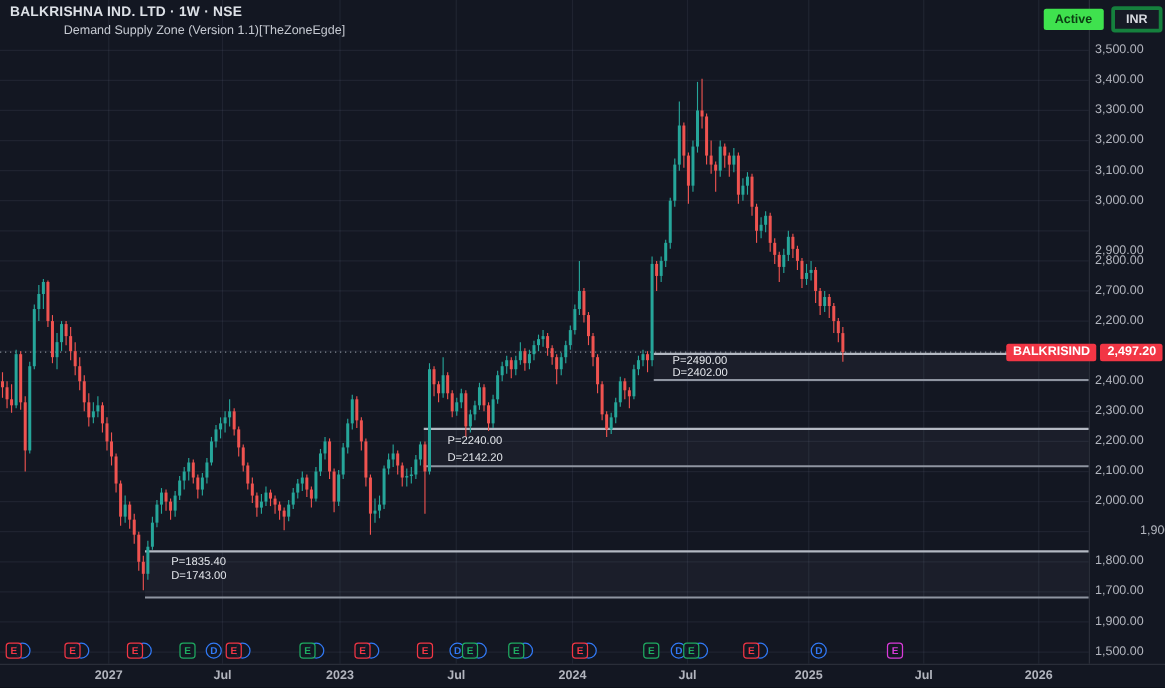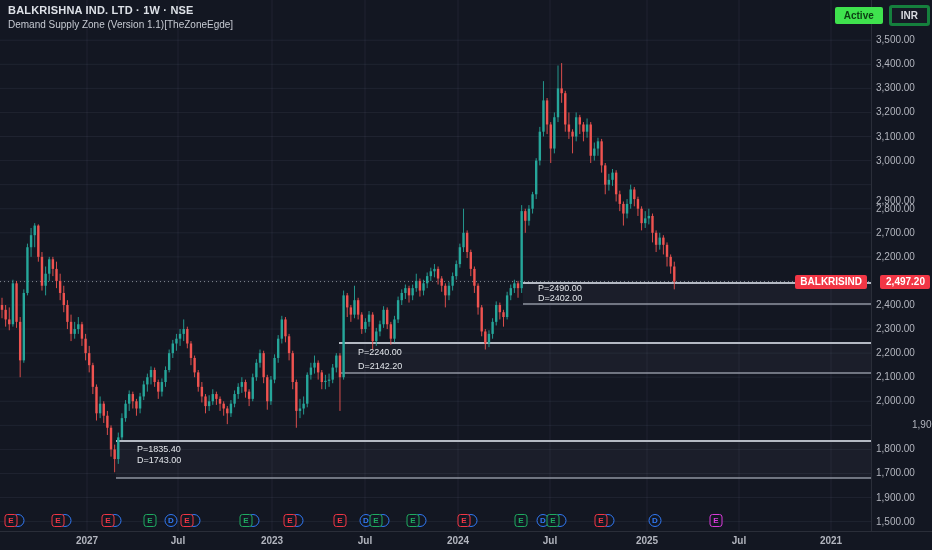--- a/index.html
+++ b/index.html
@@ -5,21 +5,21 @@
   html,body{margin:0;padding:0;background:#0b0e16;}
   .root{
     position:relative;width:932px;height:550px;overflow:hidden;
     background:#131722;
     font-family:"Liberation Sans","DejaVu Sans",sans-serif;
     -webkit-font-smoothing:antialiased;
   }
   svg.chart{position:absolute;left:0;top:0;}
   .legend{position:absolute;left:8px;top:4px;z-index:6;}
   .legend .title{font-size:11px;font-weight:700;color:#dde1e7;letter-spacing:.2px;cursor:pointer;}
-  .legend .indicator{font-size:10px;color:#c6cad2;margin-top:3px;cursor:pointer;}
+  .legend .indicator{font-size:10px;color:#c6cad2;margin-top:3px;cursor:pointer;margin-left:43px;}
   .topright{position:absolute;top:5px;right:2px;z-index:6;display:flex;align-items:center;gap:6px;}
   .active-badge{
     background:#3fe24e;color:#0b3d12;font-size:10px;font-weight:700;
     padding:3px 9px;border-radius:2px;cursor:pointer;
   }
   .inr-badge{
     background:#161a25;border:3px solid #15803d;color:#d8dae0;
     font-size:10px;font-weight:700;padding:2px 9px;border-radius:3px;cursor:pointer;
   }
   #price-axis{position:absolute;top:0;right:0;width:61px;height:531px;z-index:4;cursor:ns-resize;}
@@ -32,21 +32,21 @@
   #event-badges .ev{
     position:absolute;top:514px;width:13px;height:13px;box-sizing:border-box;
     display:flex;align-items:center;justify-content:center;
     transform:translateX(-50%);
     background:rgba(19,23,34,.9);
     font-size:8px;font-weight:700;z-index:5;cursor:pointer;
   }
   #event-badges .ev.square{border-radius:3px;}
   #event-badges .ev.circle{border-radius:50%;}
   #event-badges .ev.sliver{z-index:4;}
-  .price-badges{position:absolute;top:275px;right:0;z-index:6;display:flex;gap:12px;}
+  .price-badges{position:absolute;top:275px;right:0;z-index:6;display:flex;gap:2px;}
   .price-badges .pb{
     background:#f23645;color:#ffffff;font-size:10px;font-weight:700;
     padding:1px 5px;border-radius:2px;line-height:12px;white-space:nowrap;
   }
   .price-badges .pb.sym{margin-right:1px;}
   .price-badges .pb.val{width:40px;text-align:right;margin-right:2px;}
 </style>
 </head>
 <body>
 
@@ -506,21 +506,21 @@
     </div>
   <div id="time-axis">
       <div class="ta-label" style="left: 87px;">2027</div>
       <div class="ta-label" style="left: 178px;">Jul</div>
       <div class="ta-label" style="left: 272px;">2023</div>
       <div class="ta-label" style="left: 365px;">Jul</div>
       <div class="ta-label" style="left: 458px;">2024</div>
       <div class="ta-label" style="left: 550px;">Jul</div>
       <div class="ta-label" style="left: 647px;">2025</div>
       <div class="ta-label" style="left: 739px;">Jul</div>
-      <div class="ta-label" style="left: 831px;">2021</div>
+      <div class="ta-label" style="left: 831px;">2026</div>
     </div>
   <div id="zone-labels">
       <div class="zl" style="left: 538px; top: 283px;">P=2490.00</div>
       <div class="zl" style="left: 538px; top: 293px;">D=2402.00</div>
       <div class="zl" style="left: 358px; top: 347px;">P=2240.00</div>
       <div class="zl" style="left: 358px; top: 361px;">D=2142.20</div>
       <div class="zl" style="left: 137px; top: 444px;">P=1835.40</div>
       <div class="zl" style="left: 137px; top: 455px;">D=1743.00</div>
     </div>
   <div id="event-badges">

